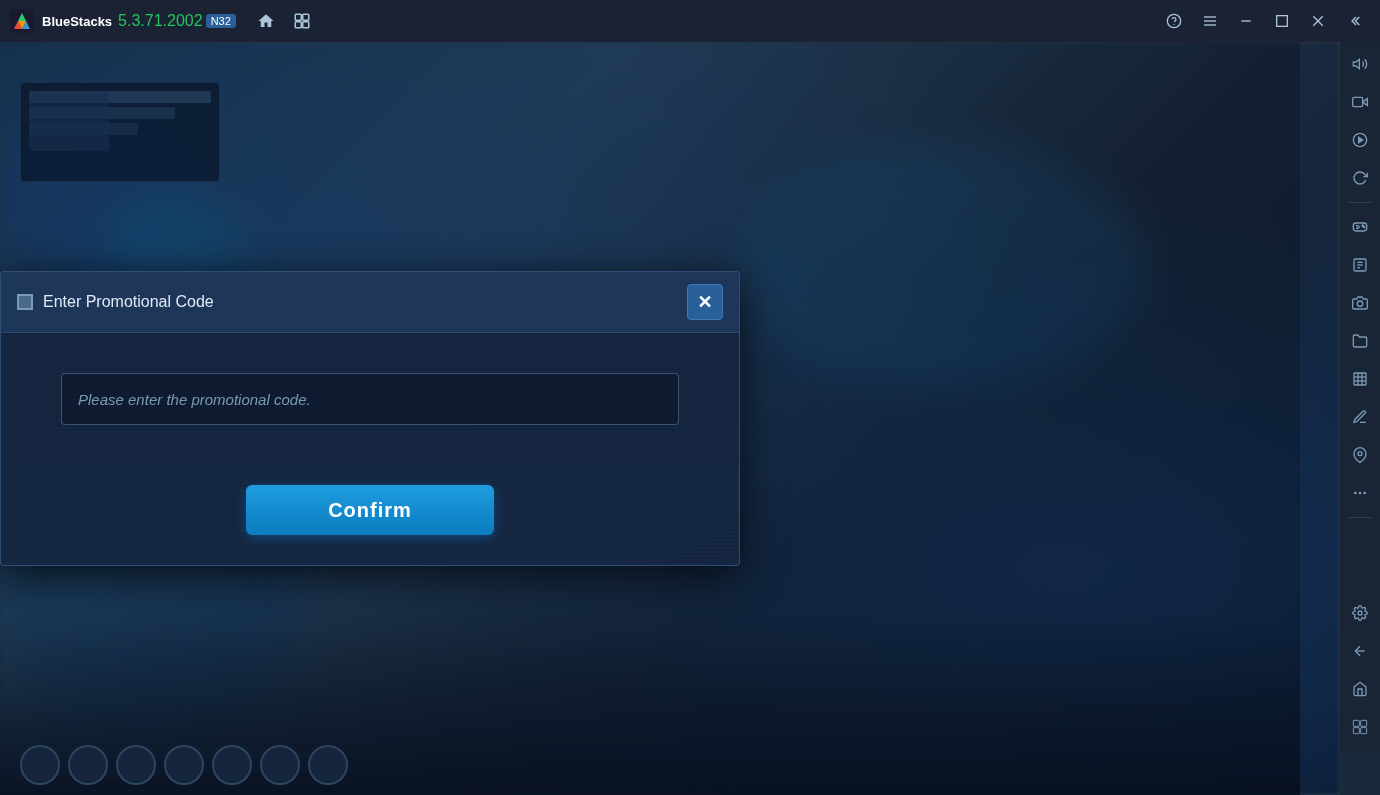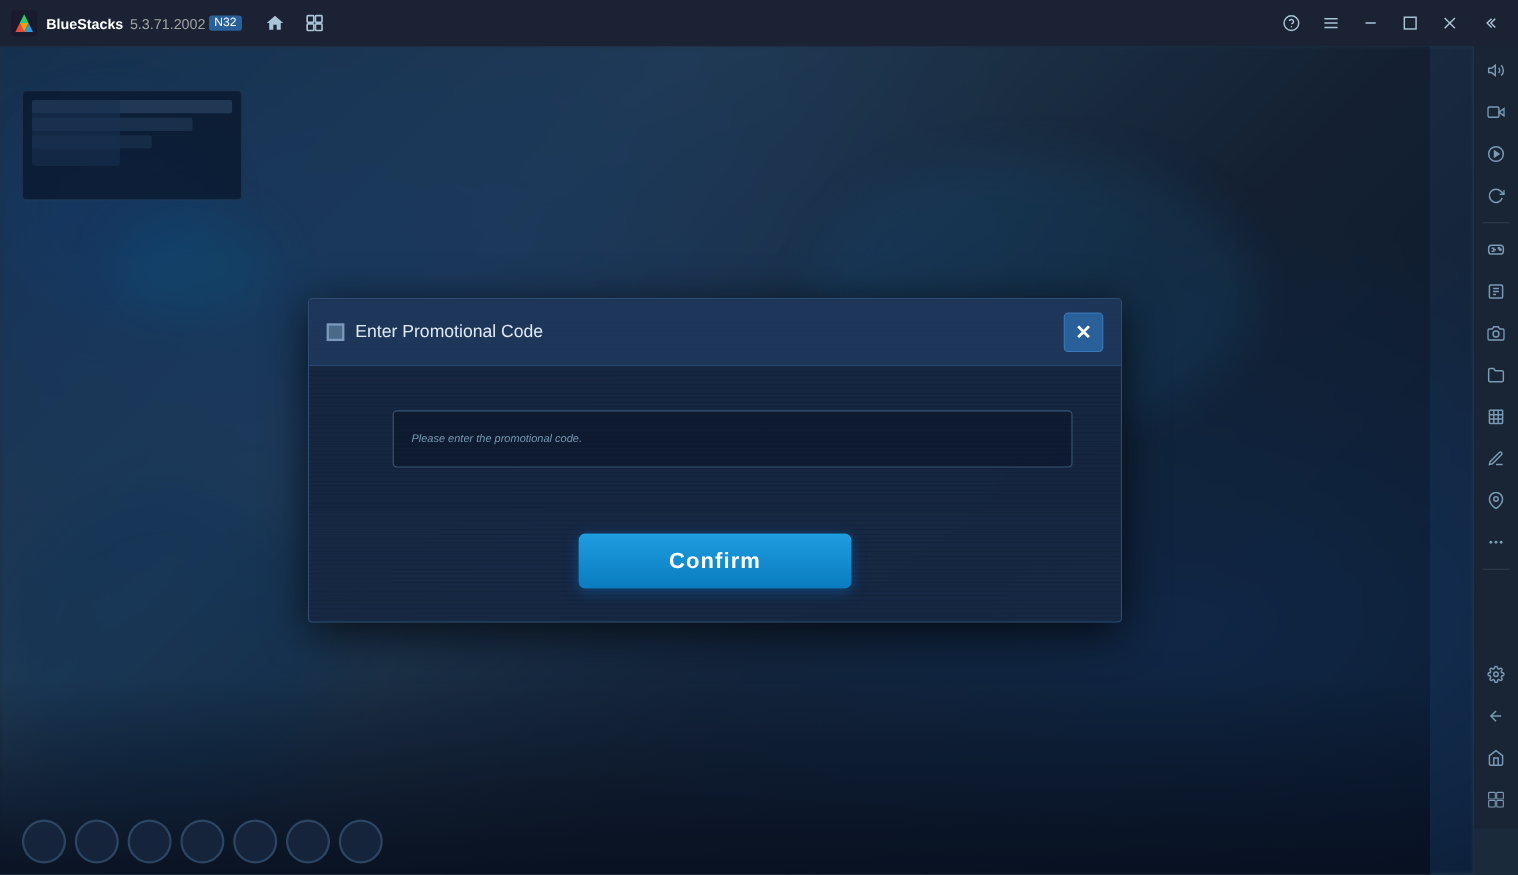--- a/index.html
+++ b/index.html
@@ -31,22 +31,22 @@
       flex-shrink: 0;
     }
 
     .titlebar-appname {
       color: #ffffff;
       font-size: 13px;
       font-weight: 600;
     }
 
     .titlebar-version {
-      color: #a3a3a3;
-      font-size: 13px;
+      color: #22c55e;
+      font-size: 16px;
       margin-left: 6px;
     }
 
     .titlebar-badge {
       background: #2a6099;
       color: #fff;
       font-size: 11px;
       padding: 1px 5px;
       border-radius: 3px;
       margin-left: 3px;
@@ -162,21 +162,20 @@
       gap: 2px;
     }
 
     
     .dialog-overlay {
       position: absolute;
       inset: 0;
       right: 40px;
       display: flex;
       align-items: center;
-      justify-content: center;
       z-index: 200;
       background: rgba(0,0,0,0.2);
     }
 
     
     .dialog {
       width: 740px;
       background: rgba(25, 45, 75, 0.92);
       border: 1px solid rgba(80,130,180,0.4);
       border-radius: 4px;
@@ -250,25 +249,24 @@
     }
 
     .promo-input {
       width: 100%;
       height: 52px;
       background: rgba(10, 20, 40, 0.6);
       border: 1px solid rgba(100,140,180,0.5);
       border-radius: 4px;
       padding: 0 16px;
       color: #8aa8c4;
-      font-size: 10px;
+      font-size: 15px;
       font-style: italic;
       outline: none;
       font-family: inherit;
-      margin-left: 16px;
     }
 
     .promo-input::placeholder {
       color: #7a9ab4;
       font-style: italic;
     }
 
     
     .dialog-footer {
       padding: 20px 60px 30px;

